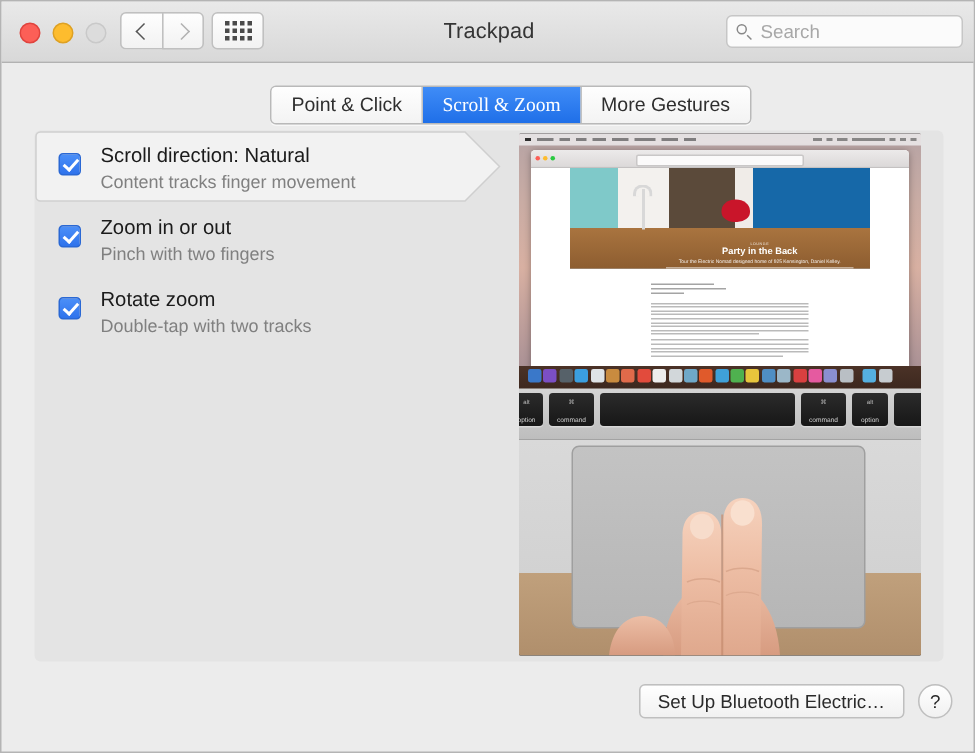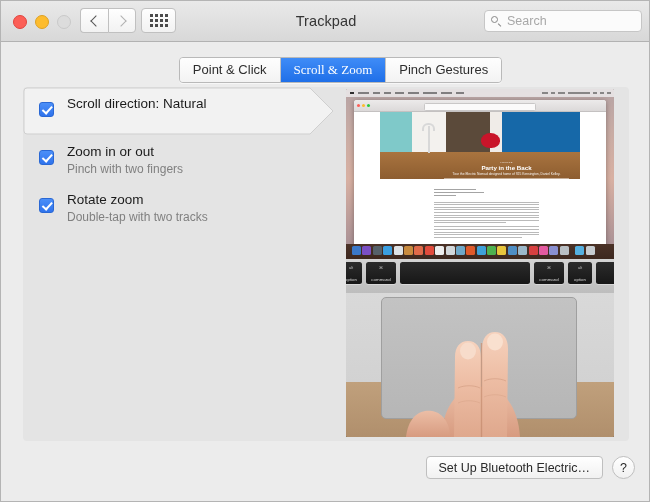--- a/index.html
+++ b/index.html
@@ -593,39 +593,40 @@
     <div class="search-field">
       <span class="search-icon"></span>
       <input class="search-input" type="text" placeholder="Search" style="">
     </div>
   </div>
 
   <div class="tabbar">
     <div class="tabs">
       <div class="tab">Point &amp; Click</div>
       <div class="tab active">Scroll &amp; Zoom</div>
-      <div class="tab">Pinch Gestures</div>
+      <div class="tab">More Gestures</div>
     </div>
   </div>
 
   <div class="content-panel">
 
     <div class="options">
 
       <div class="option-row selected">
         <div class="sel-bg">
           <svg width="322" height="48" viewBox="0 0 322 48">
             <path d="M4 1 H287 L310 24 L287 47 H4 A3 3 0 0 1 1 44 V4 A3 3 0 0 1 4 1 Z" fill="#f2f2f2" stroke="#cfcfcf" stroke-width="1"></path>
           </svg>
         </div>
         <span class="cbox">
           <span class="tick"></span>
         </span>
         <div class="opt-text">
           <div class="opt-title">Scroll direction: Natural</div>
+          <div class="opt-sub">Content tracks finger movement</div>
         </div>
       </div>
 
       <div class="option-row">
         <span class="cbox">
           <span class="tick"></span>
         </span>
         <div class="opt-text">
           <div class="opt-title">Zoom in or out</div>
           <div class="opt-sub">Pinch with two fingers</div>

